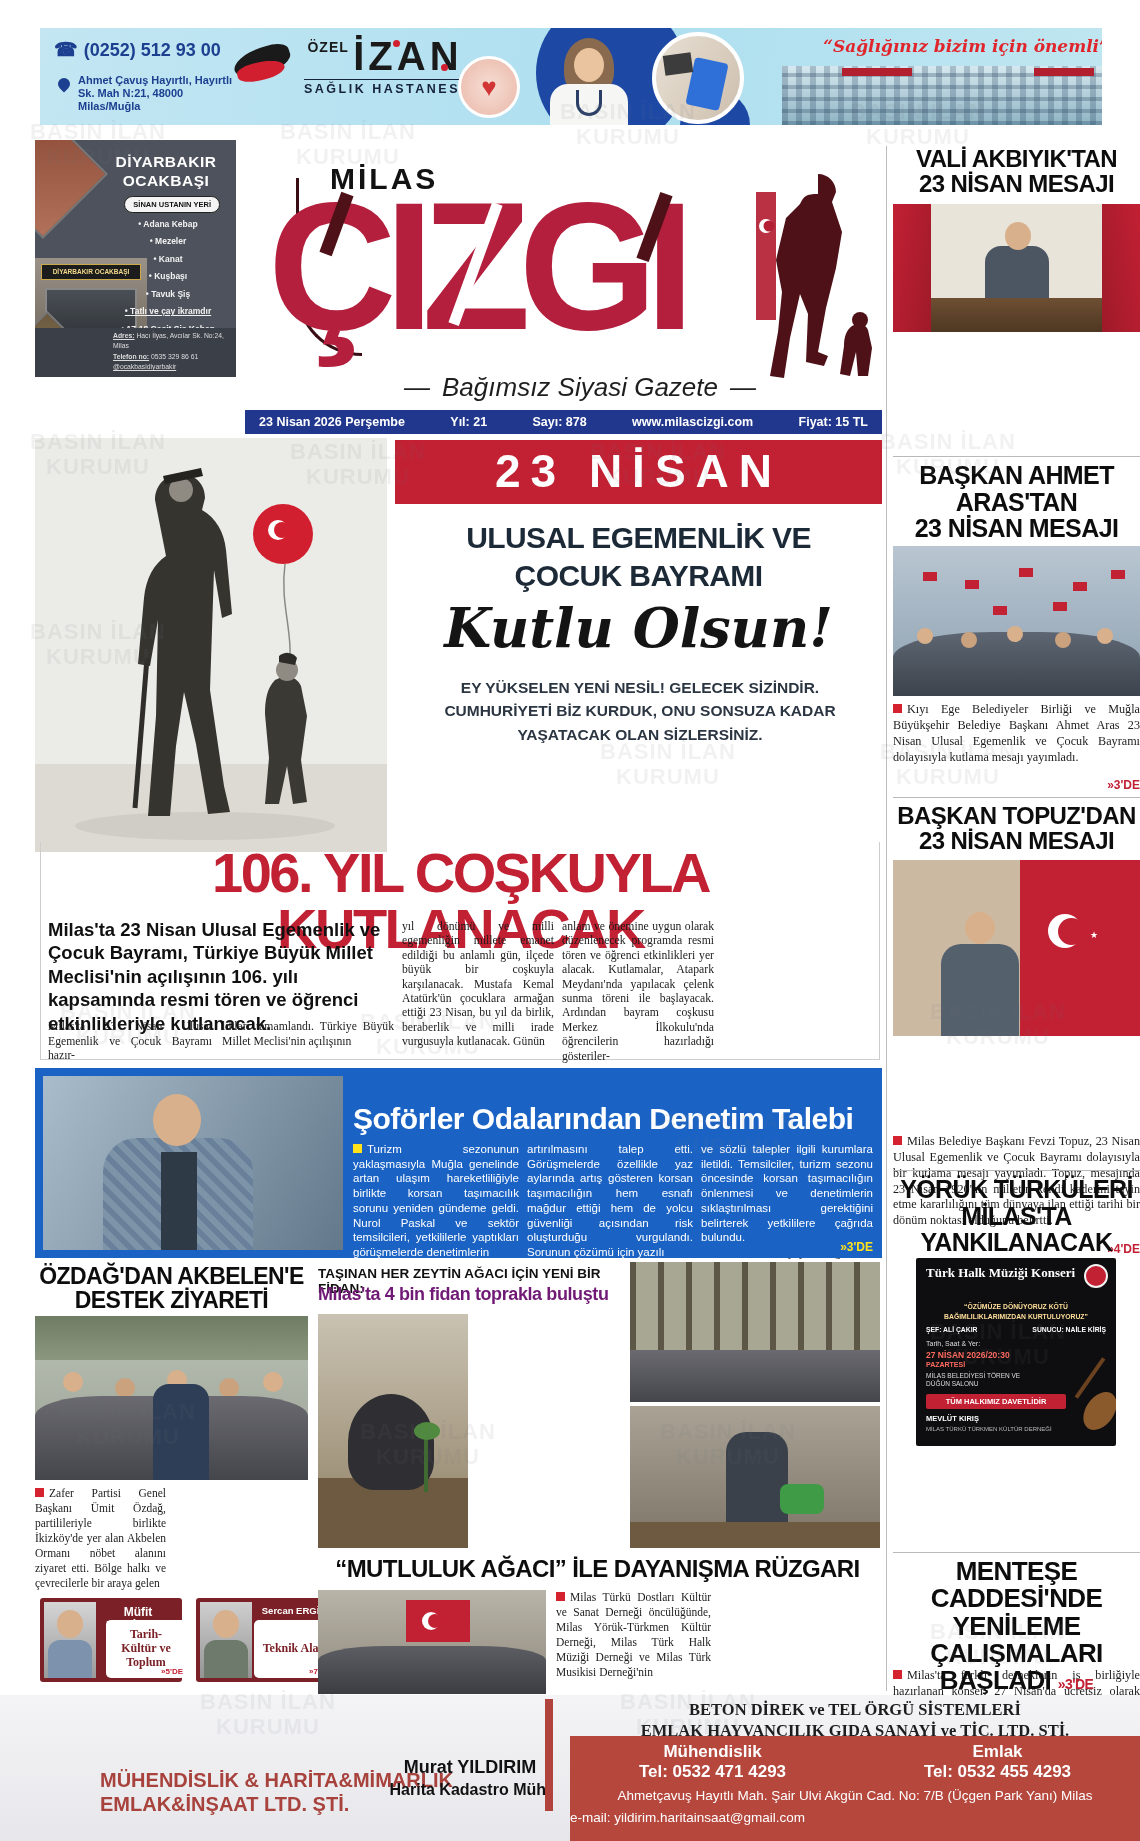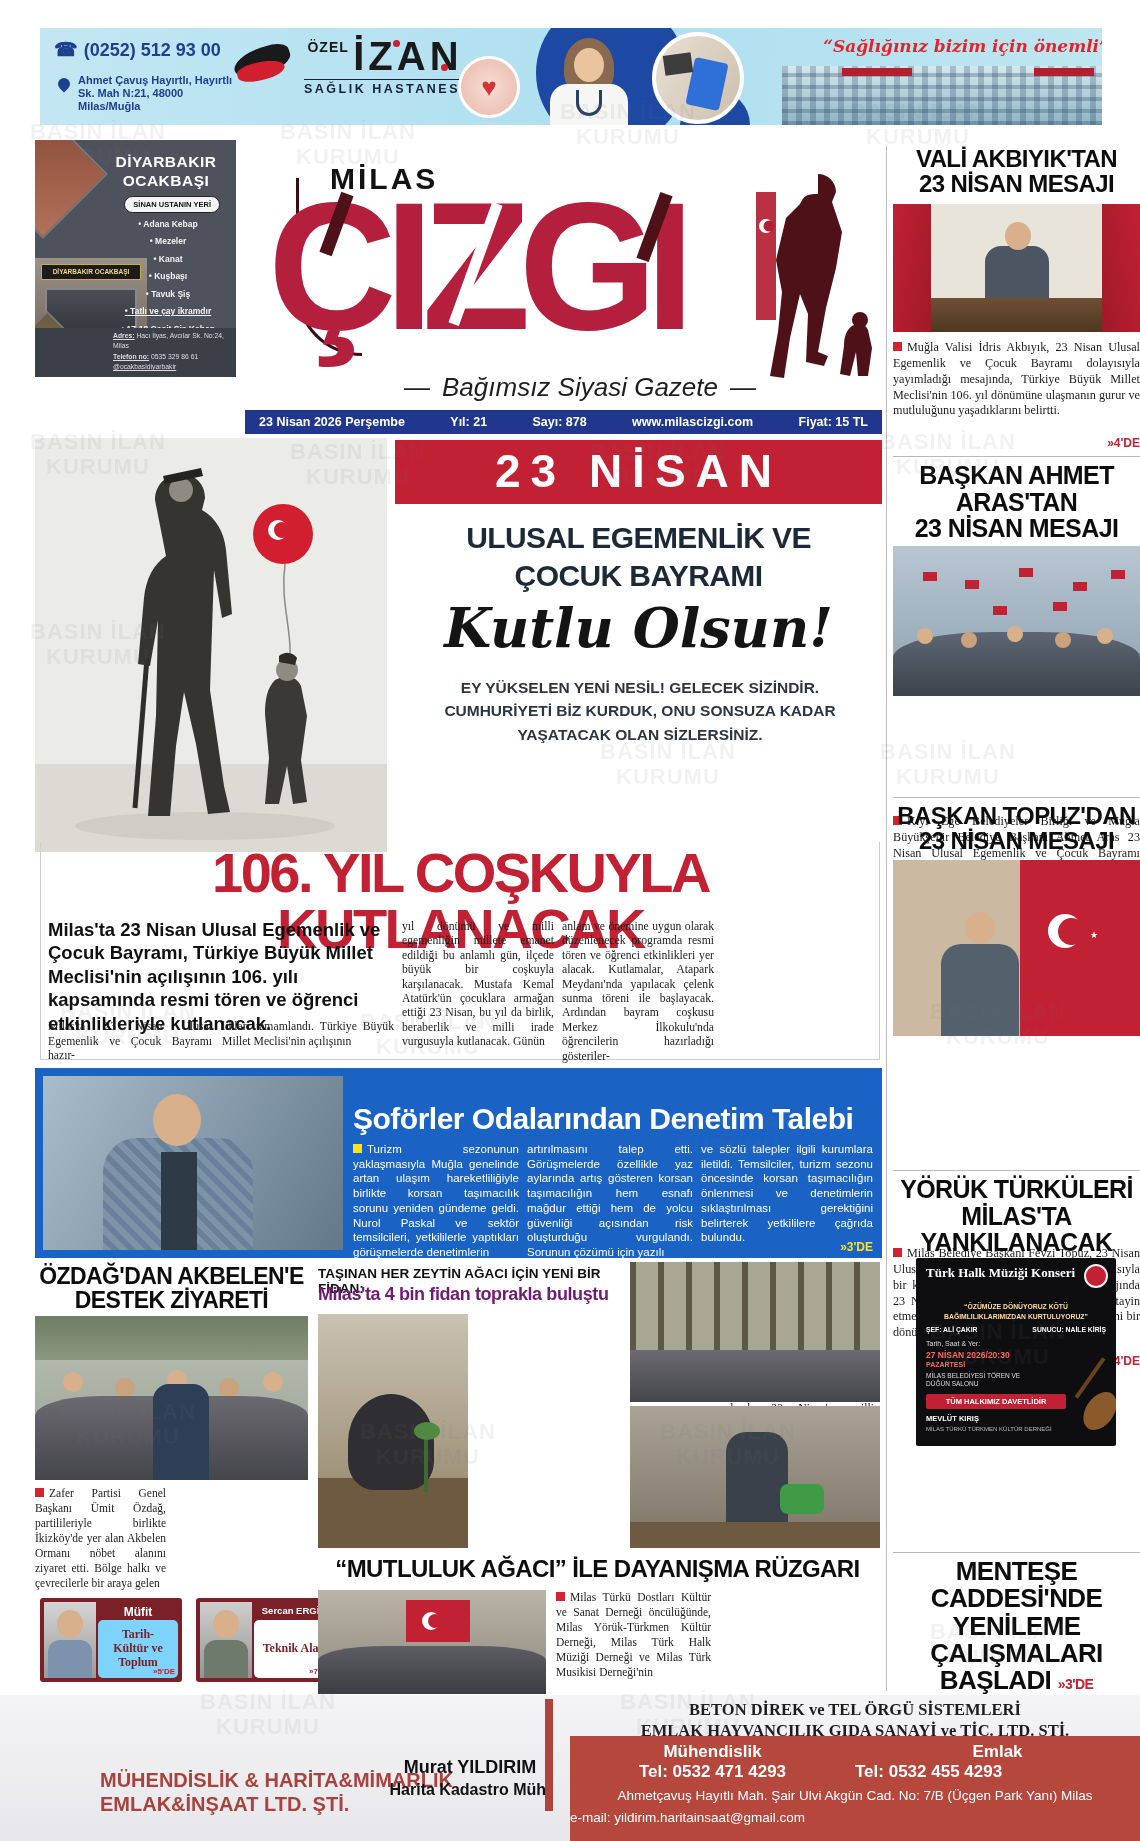--- a/index.html
+++ b/index.html
@@ -144,24 +144,20 @@
     <div>VALİ AKBIYIK'TAN</div>
     <div>23 NİSAN MESAJI</div>
   </div>
   <div class="ph" style="left:893px;top:204px;width:247px;height:128px;background:#e8e4da">
     <div class="abs" style="left:0;top:0;width:38px;height:100%;background:linear-gradient(100deg,#c22033,#9e1a29)"></div>
     <div class="abs" style="right:0;top:0;width:38px;height:100%;background:linear-gradient(80deg,#9e1a29,#c22033)"></div>
     <div class="abs" style="left:92px;top:42px;width:64px;height:54px;border-radius:16px 16px 0 0;background:#4c5663"></div>
     <div class="abs" style="left:112px;top:18px;width:26px;height:28px;border-radius:50%;background:#d9b08c"></div>
     <div class="abs" style="left:38px;bottom:0;width:171px;height:34px;background:linear-gradient(#6e4f33,#4e3721)"></div>
   </div>
-  <div class="abs relwrap" style="left:893px;top:340px;width:247px;height:112px">
-    <div class="serifbody bullet-red">Muğla Valisi İdris Akbıyık, 23 Nisan Ulusal Egemenlik ve Çocuk Bayramı dolayısıyla yayımladığı mesajında, Türkiye Büyük Millet Meclisi'nin 106. yıl dönümüne ulaşmanın gurur ve mutluluğunu yaşadıklarını belirtti.</div>
-    <span class="jump abs" style="right:0;bottom:2px">»4'DE</span>
-  </div>
   <div class="sb-divider" style="left:893px;top:456px"></div>
 
   <div class="abs hlc" style="left:893px;top:462px;width:247px;font-size:25px">
     <div>BAŞKAN AHMET</div>
     <div>ARAS'TAN</div>
     <div>23 NİSAN MESAJI</div>
   </div>
   <div class="ph" style="left:893px;top:546px;width:247px;height:150px;background:linear-gradient(#b9c6d2,#8da0b0)">
     <div class="abs" style="left:30px;top:26px;width:14px;height:9px;background:#c22033;box-shadow:42px 8px 0 #c22033,96px -4px 0 #c22033,150px 10px 0 #c22033,188px -2px 0 #c22033,70px 34px 0 #c22033,130px 30px 0 #c22033"></div>
     <div class="abs" style="left:0;bottom:0;width:100%;height:64px;background:linear-gradient(#5d6672,#3c434c);border-radius:40% 40% 0 0"></div>
@@ -293,21 +289,21 @@
     <div class="abs" style="left:118px;bottom:0;width:56px;height:96px;border-radius:16px 16px 0 0;background:#2e3e56"></div>
   </div>
   <div class="abs serifbody bullet-red" style="left:35px;top:1486px;width:131px;font-size:11.5px">Zafer Partisi Genel Başkanı Ümit Özdağ, partilileriyle birlikte İkizköy'de yer alan Akbelen Ormanı nöbet alanını ziyaret etti. Bölge halkı ve çevrecilerle bir araya gelen</div>
 
   <div class="colcard" style="left:40px;top:1598px">
     <div class="ph" style="left:4px;top:4px;width:52px;height:76px;background:linear-gradient(#d5d5d5,#9a9a9a)">
       <div class="abs" style="left:13px;top:8px;width:26px;height:28px;border-radius:50%;background:#d9b08c"></div>
       <div class="abs" style="left:4px;top:38px;width:44px;height:38px;border-radius:12px 12px 0 0;background:#7d92ad"></div>
     </div>
     <div class="abs" style="left:58px;top:7px;width:80px;text-align:center;color:#fff;font-weight:800;font-size:12px">Müfit DEMİRKOL</div>
-    <div class="abs" style="left:58px;top:22px;width:80px;height:58px;background:#7dd3fc;border-radius:5px;display:flex;align-items:center;justify-content:center;text-align:center;padding:10px">
+    <div class="abs" style="left:66px;top:22px;width:80px;height:58px;background:#ffffff;border-radius:5px;display:flex;align-items:center;justify-content:center;text-align:center;padding:10px">
       <span style="font-family:'Liberation Serif',serif;color:#7a2026;font-size:12px;font-weight:600;line-height:1.15">Tarih-Kültür ve Toplum</span>
       <span class="jump abs" style="right:3px;bottom:2px;font-size:8px">»5'DE</span>
     </div>
   </div>
   <div class="colcard" style="left:196px;top:1598px">
     <div class="ph" style="left:4px;top:4px;width:52px;height:76px;background:linear-gradient(#cfcfcf,#949494)">
       <div class="abs" style="left:13px;top:8px;width:26px;height:28px;border-radius:50%;background:#d9b08c"></div>
       <div class="abs" style="left:4px;top:38px;width:44px;height:38px;border-radius:12px 12px 0 0;background:#6e7a6c"></div>
     </div>
     <div class="abs" style="left:58px;top:7px;width:80px;text-align:center;color:#fff;font-weight:800;font-size:9.5px">Sercan ERGİN</div>
@@ -352,21 +348,21 @@
     <div class="abs" style="left:385px;top:86px;width:170px;text-align:center;font-size:16px;font-weight:700;color:#111">Harita Kadastro Müh.</div>
     <div class="abs" style="left:545px;top:4px;width:8px;height:112px;background:#b0433c"></div>
     <div class="abs" style="left:575px;top:4px;width:560px;text-align:center;font-family:'Liberation Serif',serif;font-weight:bold;color:#1d1d1d;font-size:16.5px;line-height:1.3">
       <div>BETON DİREK ve TEL ÖRGÜ SİSTEMLERİ</div>
       <div>EMLAK HAYVANCILIK GIDA SANAYİ ve TİC. LTD. ŞTİ.</div>
     </div>
     <div class="abs" style="left:570px;top:41px;width:570px;height:105px;background:#b5473d;color:#fff">
       <div class="abs" style="left:0;top:6px;width:285px;text-align:center;font-size:17px;font-weight:800">Mühendislik</div>
       <div class="abs" style="left:0;top:26px;width:285px;text-align:center;font-size:17px;font-weight:800">Tel: 0532 471 4293</div>
       <div class="abs" style="left:285px;top:6px;width:285px;text-align:center;font-size:17px;font-weight:800">Emlak</div>
-      <div class="abs" style="left:285px;top:26px;width:285px;text-align:left;font-size:17px;font-weight:800">Tel: 0532 455 4293</div>
+      <div class="abs" style="left:285px;top:26px;width:285px;text-align:center;font-size:17px;font-weight:800">Tel: 0532 455 4293</div>
       <div class="abs" style="left:0;top:52px;width:570px;text-align:center;font-size:13.5px">Ahmetçavuş Hayıtlı Mah. Şair Ulvi Akgün Cad. No: 7/B (Üçgen Park Yanı) Milas</div>
       <div class="abs" style="left:0;top:74px;width:570px;text-align:left;font-size:13.5px">e-mail: yildirim.haritainsaat@gmail.com</div>
     </div>
   </div>
 
   <div class="wm" style="left:30px;top:120px">
       <span>BASIN İLAN</span>
       <span>KURUMU</span>
     </div>
   <div class="wm" style="left:280px;top:120px">

